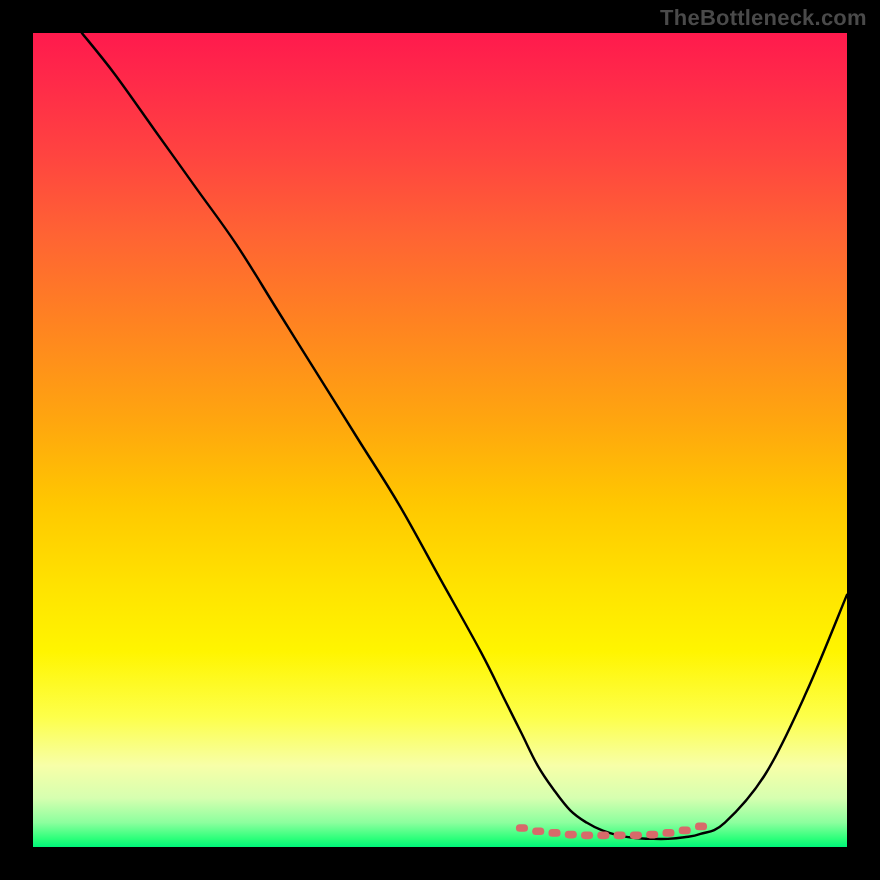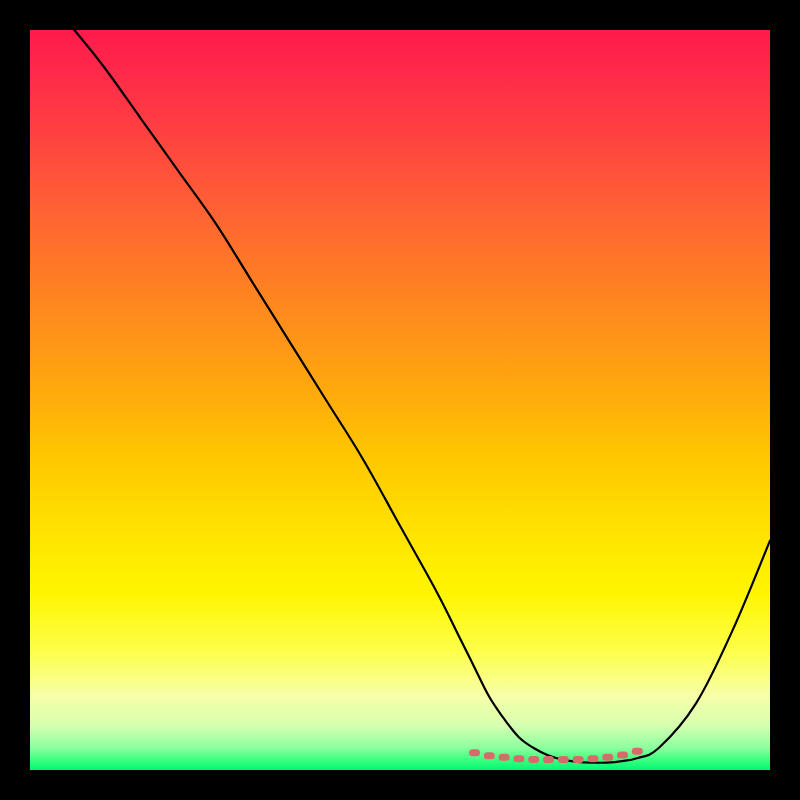--- a/index.html
+++ b/index.html
@@ -54,20 +54,21 @@
     position: absolute;
     left: 0; top: 0;
     width: 100%;
     height: 100%;
   }
 </style>
 </head>
 <body>
 
 <div class="container">
+  <div class="watermark">TheBottleneck.com</div>
   <div class="plot-area">
     <div class="gradient-bg"></div>
     <svg class="curve" viewBox="0 0 740 740" preserveAspectRatio="none">
       <path id="main-curve" fill="none" stroke="#000" stroke-width="2.2" stroke-linecap="round" stroke-linejoin="round" d="M 44.40 0.00 C 49.73 6.66, 62.01 21.02, 74.00 37.00 C 85.99 52.98, 97.68 70.15, 111.00 88.80 C 124.32 107.45, 134.68 121.95, 148.00 140.60 C 161.32 159.25, 171.68 172.42, 185.00 192.40 C 198.32 212.38, 208.68 230.29, 222.00 251.60 C 235.32 272.91, 245.68 289.49, 259.00 310.80 C 272.32 332.11, 282.68 348.69, 296.00 370.00 C 309.32 391.31, 319.68 406.56, 333.00 429.20 C 346.32 451.84, 356.68 471.82, 370.00 495.80 C 383.32 519.78, 396.34 542.42, 407.00 562.40 C 417.66 582.38, 422.54 593.48, 429.20 606.80 C 435.86 620.12, 438.67 625.74, 444.00 636.40 C 449.33 647.06, 453.47 656.68, 458.80 666.00 C 464.13 675.32, 468.27 680.87, 473.60 688.20 C 478.93 695.53, 483.07 701.37, 488.40 706.70 C 493.73 712.03, 497.87 714.47, 503.20 717.80 C 508.53 721.13, 512.67 723.07, 518.00 725.20 C 523.33 727.33, 527.47 728.44, 532.80 729.64 C 538.13 730.84, 542.27 731.33, 547.60 731.86 C 552.93 732.39, 557.07 732.47, 562.40 732.60 C 567.73 732.73, 571.87 732.87, 577.20 732.60 C 582.53 732.33, 586.67 731.92, 592.00 731.12 C 597.33 730.32, 600.14 730.56, 606.80 728.16 C 613.46 725.76, 618.34 727.66, 629.00 717.80 C 639.66 707.94, 652.68 694.71, 666.00 673.40 C 679.32 652.09, 689.68 628.70, 703.00 599.40 C 716.32 570.10, 733.34 526.58, 740.00 510.60"></path>
       <g id="dots">
           <rect x="439.00" y="719.24" width="11" height="7" rx="3.5" fill="#d76a6a"></rect>
           <rect x="453.80" y="722.20" width="11" height="7" rx="3.5" fill="#d76a6a"></rect>
           <rect x="468.60" y="723.68" width="11" height="7" rx="3.5" fill="#d76a6a"></rect>
           <rect x="483.40" y="725.16" width="11" height="7" rx="3.5" fill="#d76a6a"></rect>
           <rect x="498.20" y="725.90" width="11" height="7" rx="3.5" fill="#d76a6a"></rect>

